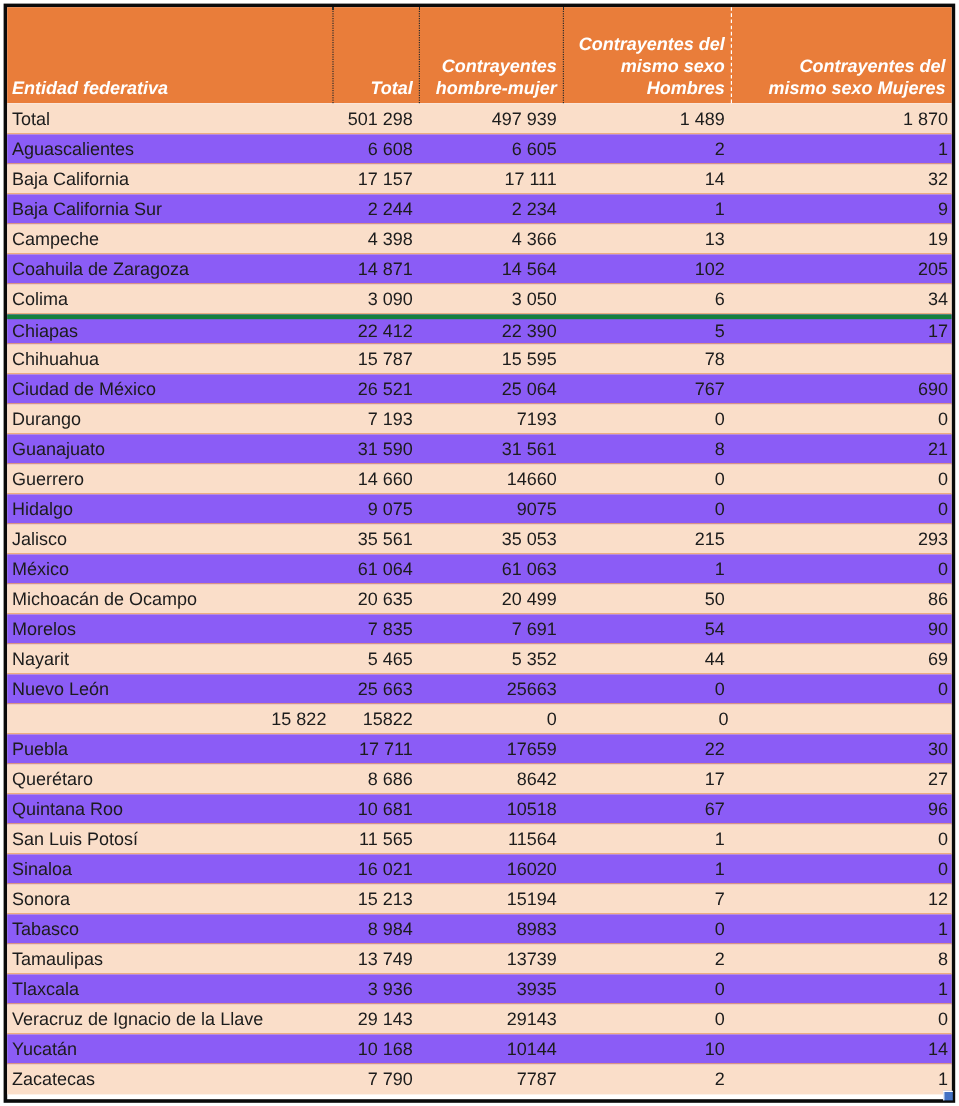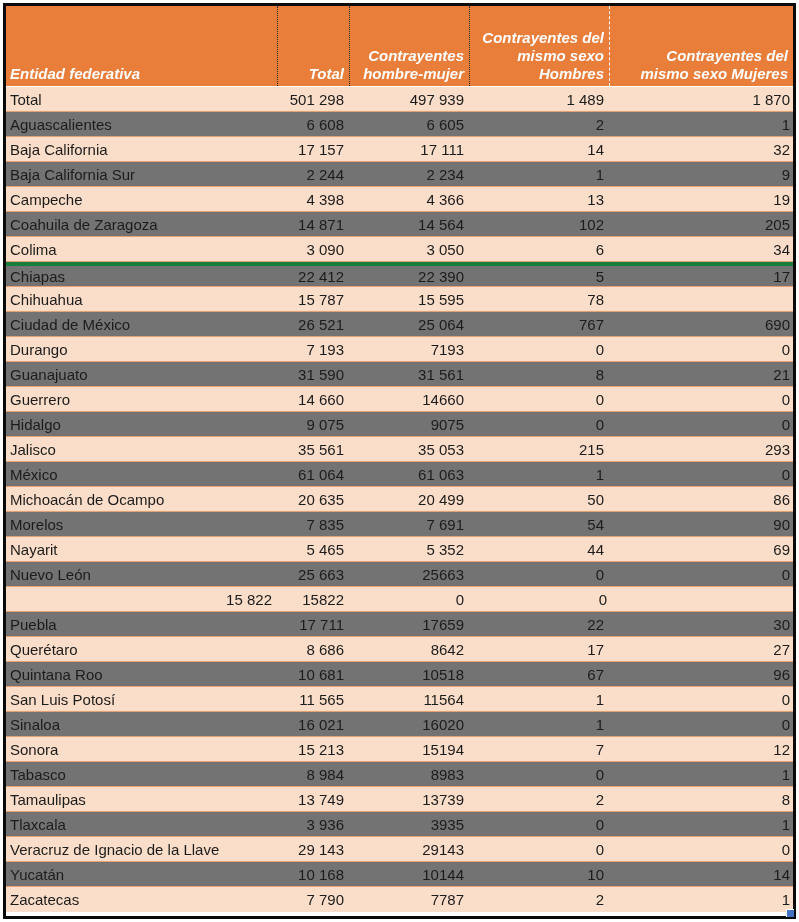--- a/index.html
+++ b/index.html
@@ -49,21 +49,21 @@
     font-style: italic;
   }
   .header-cell.first {
     justify-content: flex-start;
     text-align: left;
   }
   .header-cell.dot-sep { border-right: 1px dotted #2b2b2b; }
   .header-cell.white-sep { border-right: 1px dashed #ffffff; }
   .body-row {
     height: 25px;
-    background: #737373;
+    background: #8b5cf6;
     border-bottom: 1px solid #E9A06E;
     color: #1C1C1C;
     font-size: 15px;
   }
   .body-row.alt { background: #FADEC9; }
   .body-row.page-gap { border-top: 4px solid #15803d; }
   .body-row:last-child { border-bottom: none; }
   .cell {
     display: flex;
     align-items: center;

